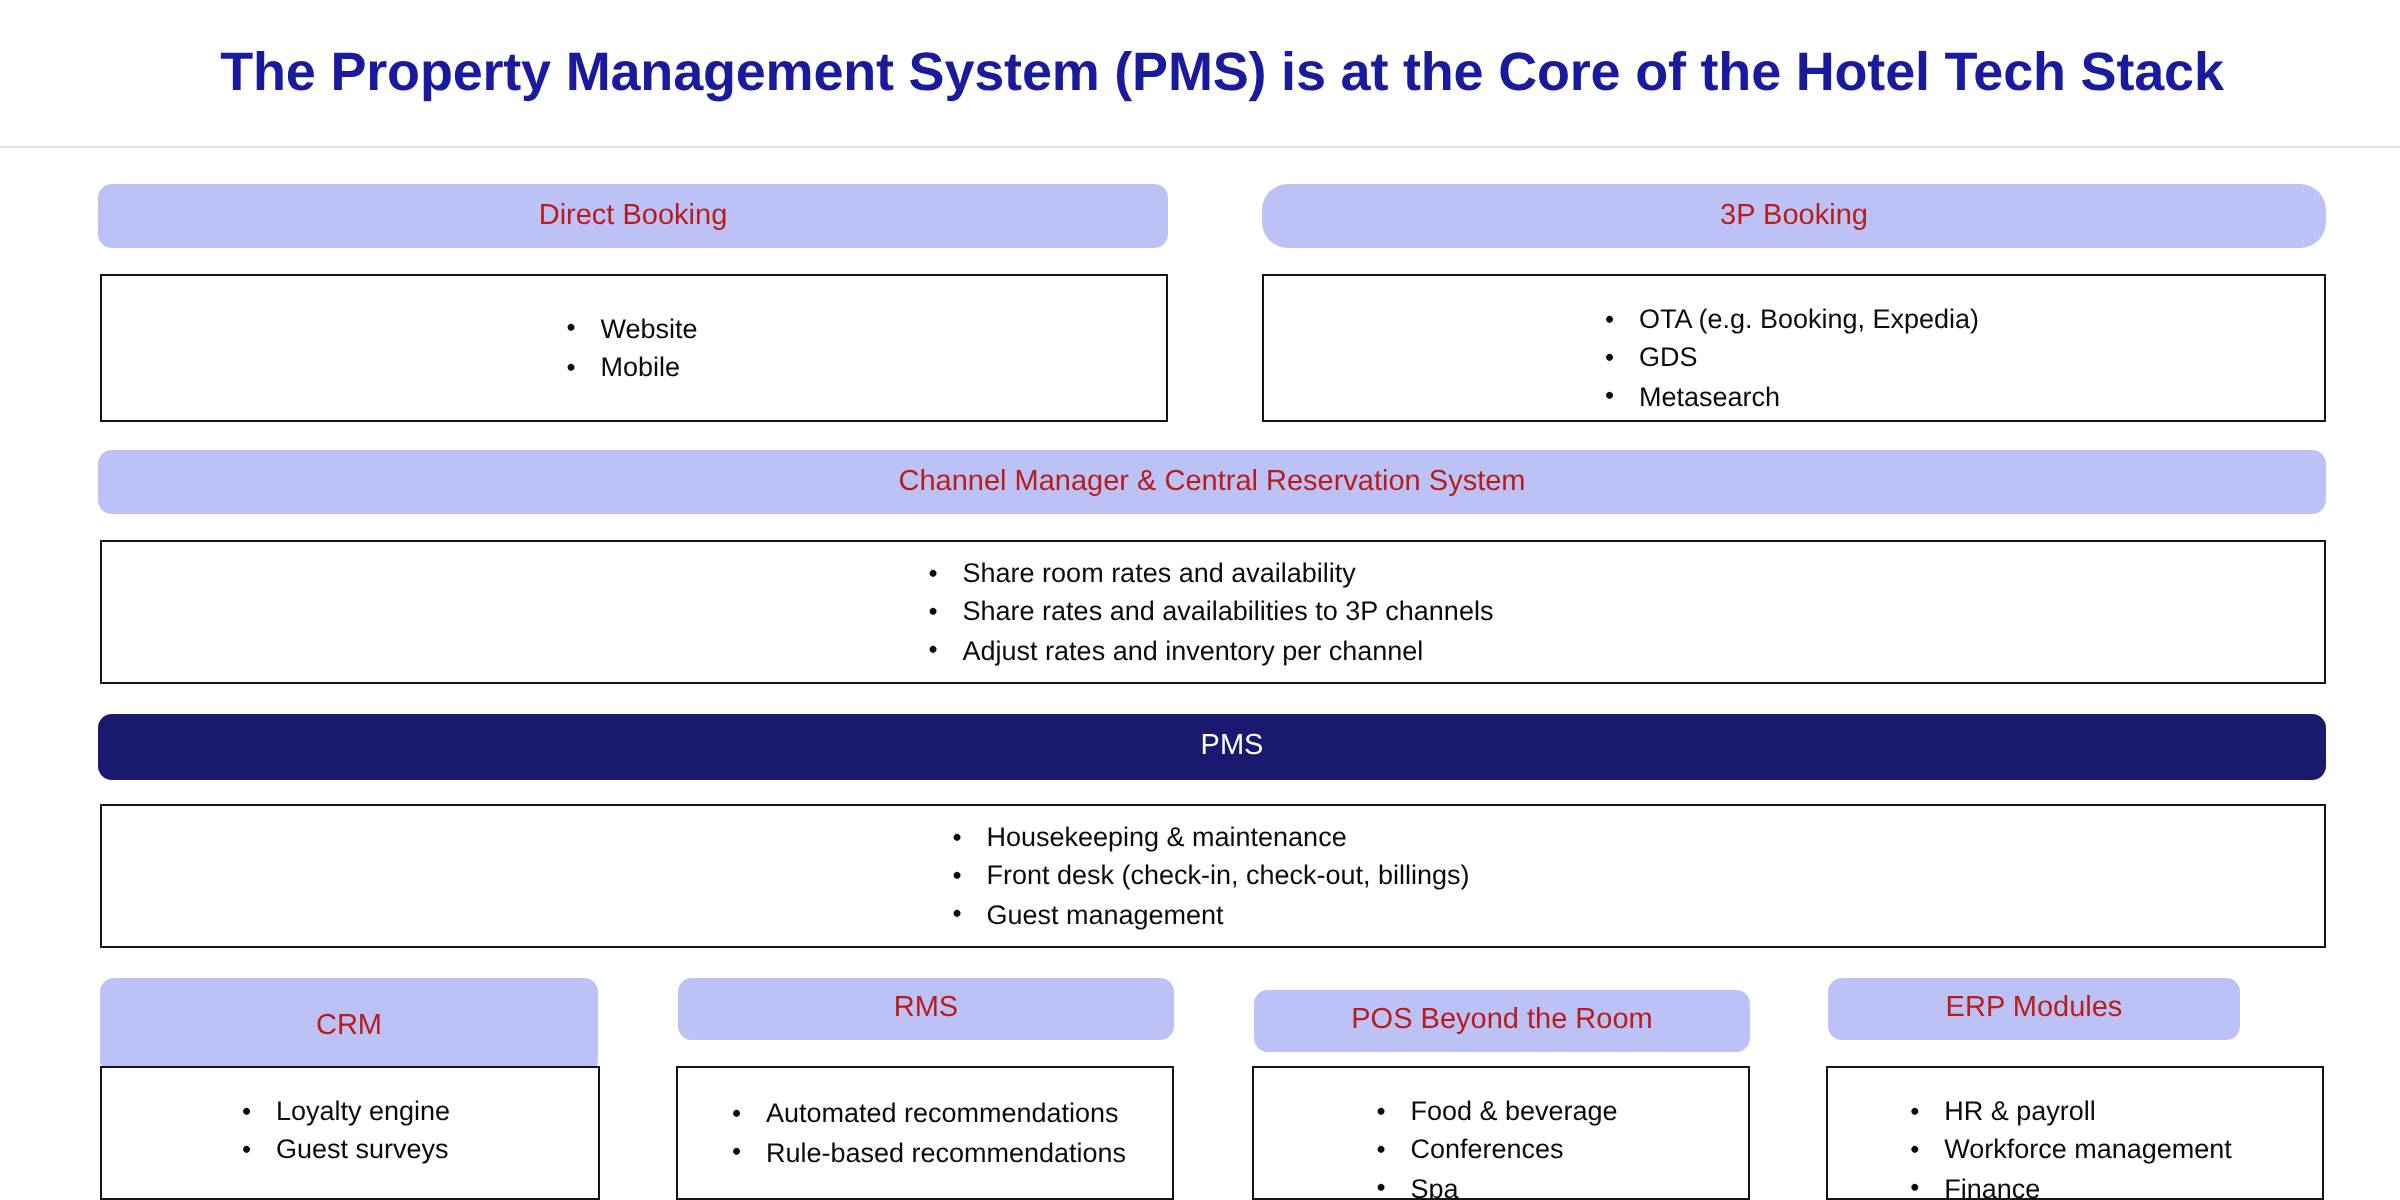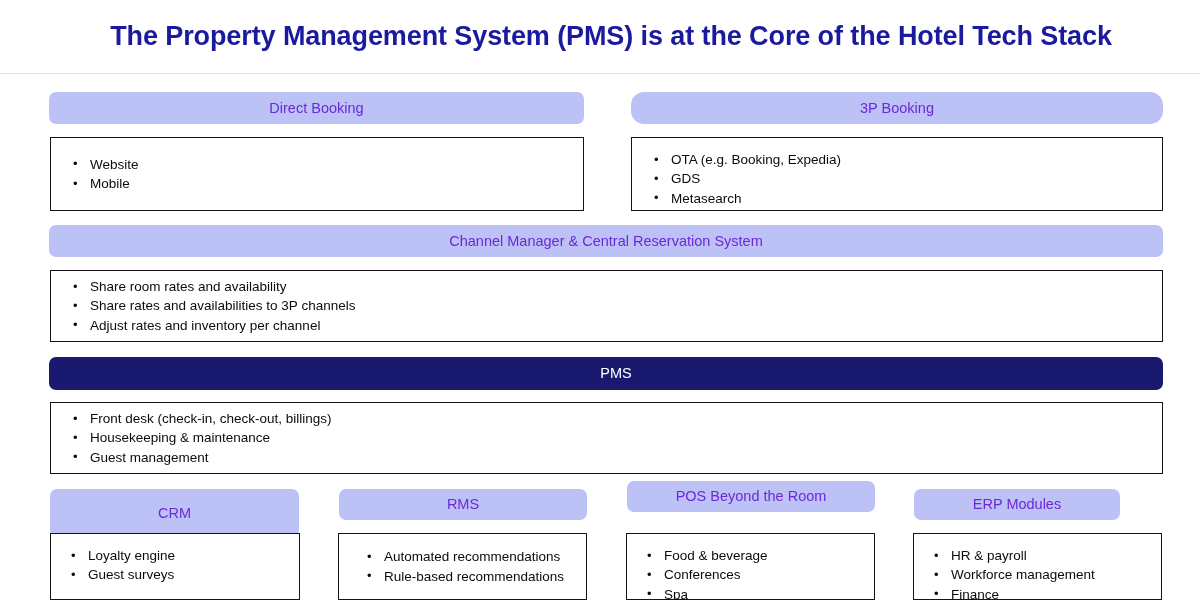--- a/index.html
+++ b/index.html
@@ -52,40 +52,41 @@
   }
 
   
   .hdr {
     position: absolute;
     background: #bcc2f5;
     border-radius: 7px;
     display: flex;
     align-items: center;
     justify-content: center;
-    color: #6d28d9;
+    color: #b91c1c;
     font-size: 14.5px;
     line-height: 1;
   }
   .hdr.dark {
     background: #191970;
     color: #ffffff;
     font-size: 14.5px;
     padding-left: 20px;
   }
 
   .body-box {
     position: absolute;
     background: #ffffff;
     border: 1.6px solid #141414;
     display: flex;
     flex-direction: column;
     justify-content: center;
     padding: 6px 16px 6px 0;
     overflow: hidden;
+    align-items: center;
   }
   .body-box.top-align {
     justify-content: flex-start;
     padding-top: 12px;
   }
 
   ul.bullets {
     list-style: none;
     margin: 0;
     padding: 0 8px 0 22px;
@@ -119,21 +120,21 @@
 
   
   #hdr-pms      { left: 49px;  top: 357px; width: 1114px; height: 33px; }
   #box-pms      { left: 50px;  top: 402px; width: 1113px; height: 72px; }
 
   
   #hdr-crm      { left: 50px;  top: 489px; width: 249px; height: 48px; }
   #box-crm      { left: 50px;  top: 533px; width: 250px; height: 67px; }
   #hdr-rms      { left: 339px; top: 489px; width: 248px; height: 31px; }
   #box-rms      { left: 338px; top: 533px; width: 249px; height: 67px; }
-  #hdr-pos      { left: 627px; top: 481px; width: 248px; height: 31px; }
+  #hdr-pos      { left: 627px; top: 495px; width: 248px; height: 31px; }
   #box-pos      { left: 626px; top: 533px; width: 249px; height: 67px; }
   #hdr-erp      { left: 914px; top: 489px; width: 206px; height: 31px; }
   #box-erp      { left: 913px; top: 533px; width: 249px; height: 67px; }
 
   #box-crm ul.bullets, #box-pos ul.bullets, #box-erp ul.bullets { padding-left: 20px; }
   #box-rms ul.bullets { padding-left: 28px; }
 </style>
 </head>
 <body>
 
@@ -174,22 +175,22 @@
         <li>Share rates and availabilities to 3P channels</li>
         <li>Adjust rates and inventory per channel</li>
       </ul>
   </div>
 
   <div class="hdr dark" id="hdr-pms">
     <span>PMS</span>
   </div>
   <div class="body-box" id="box-pms">
     <ul class="bullets">
+        <li>Housekeeping &amp; maintenance</li>
         <li>Front desk (check-in, check-out, billings)</li>
-        <li>Housekeeping &amp; maintenance</li>
         <li>Guest management</li>
       </ul>
   </div>
 
   <div class="hdr" id="hdr-crm">
     <span>CRM</span>
   </div>
   <div class="body-box top-align" id="box-crm">
     <ul class="bullets">
         <li>Loyalty engine</li>

